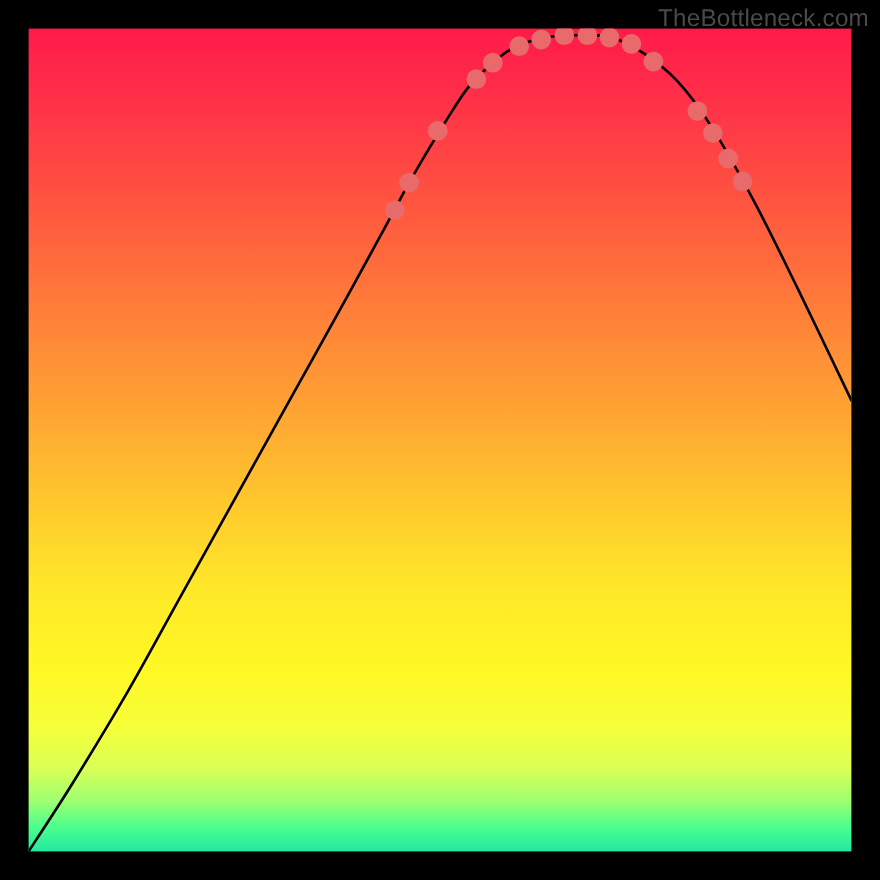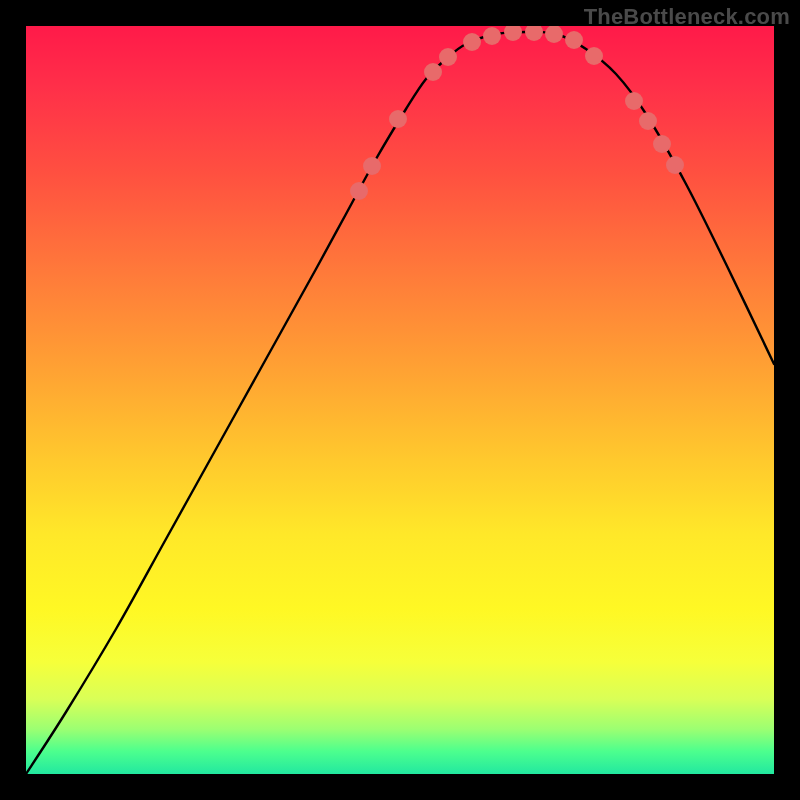--- a/index.html
+++ b/index.html
@@ -41,21 +41,21 @@
       #4cff8e 97%,
       #22e8a0 100%
     );
   }
   .watermark {
     position: absolute;
     top: 4px;
     right: 10px;
     color: #4a4a4a;
     font-size: 22px;
-    font-weight: 700;
+    font-weight: 400;
     letter-spacing: 0.2px;
     user-select: none;
   }
   svg.curve {
     position: absolute;
     left: 0;
     top: 0;
   }
 </style>
 </head>

